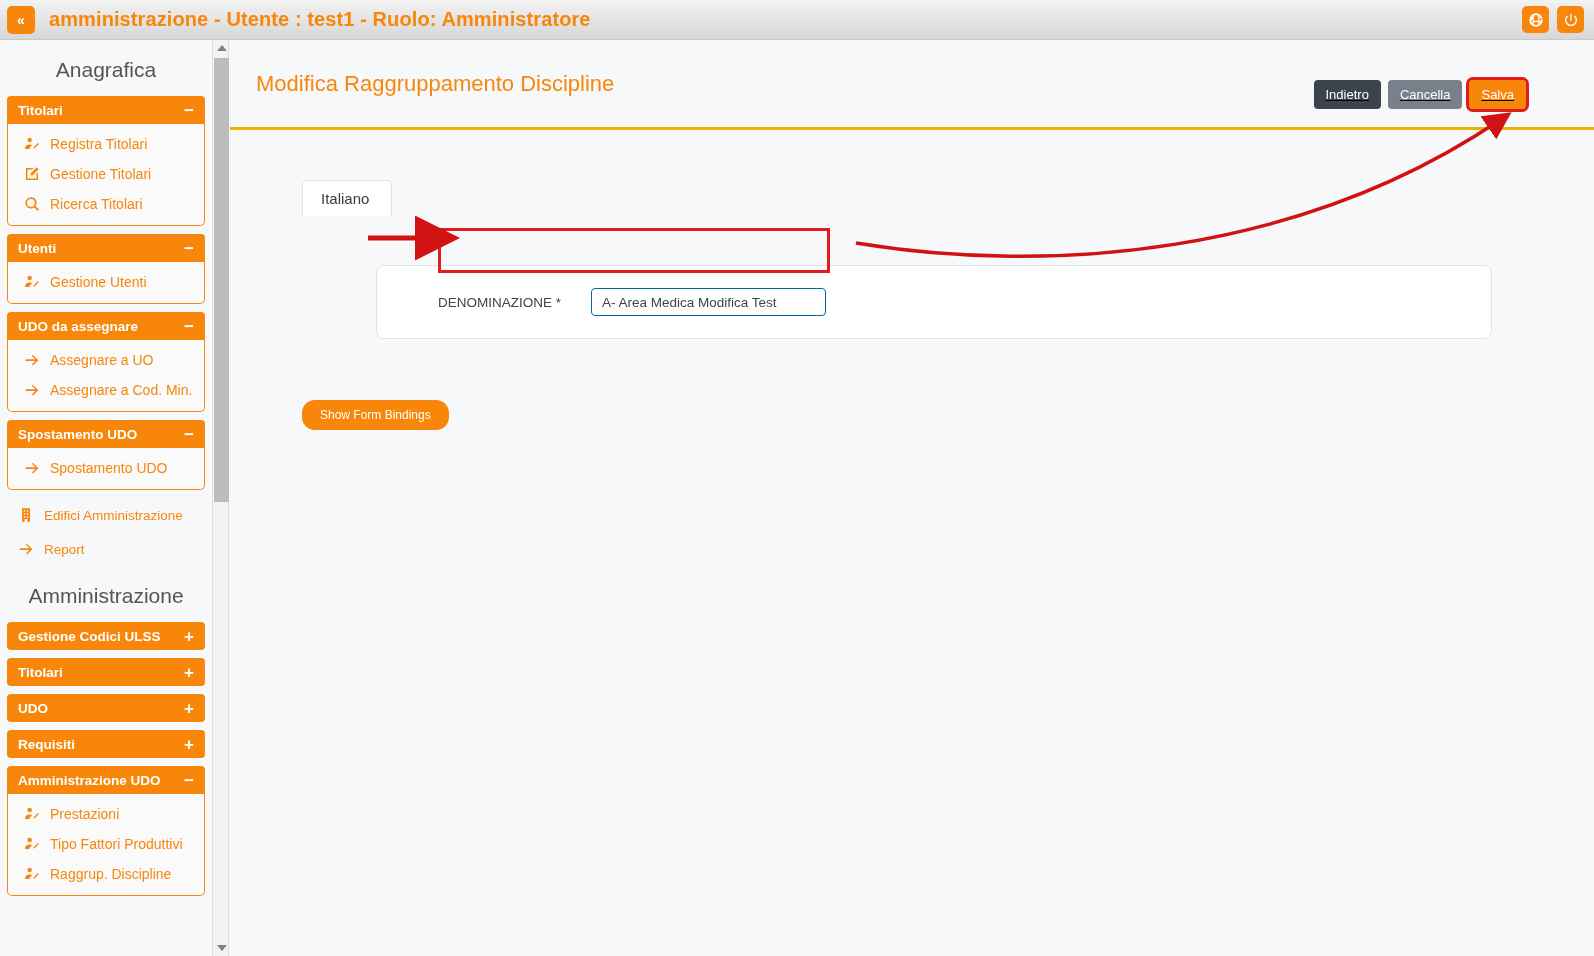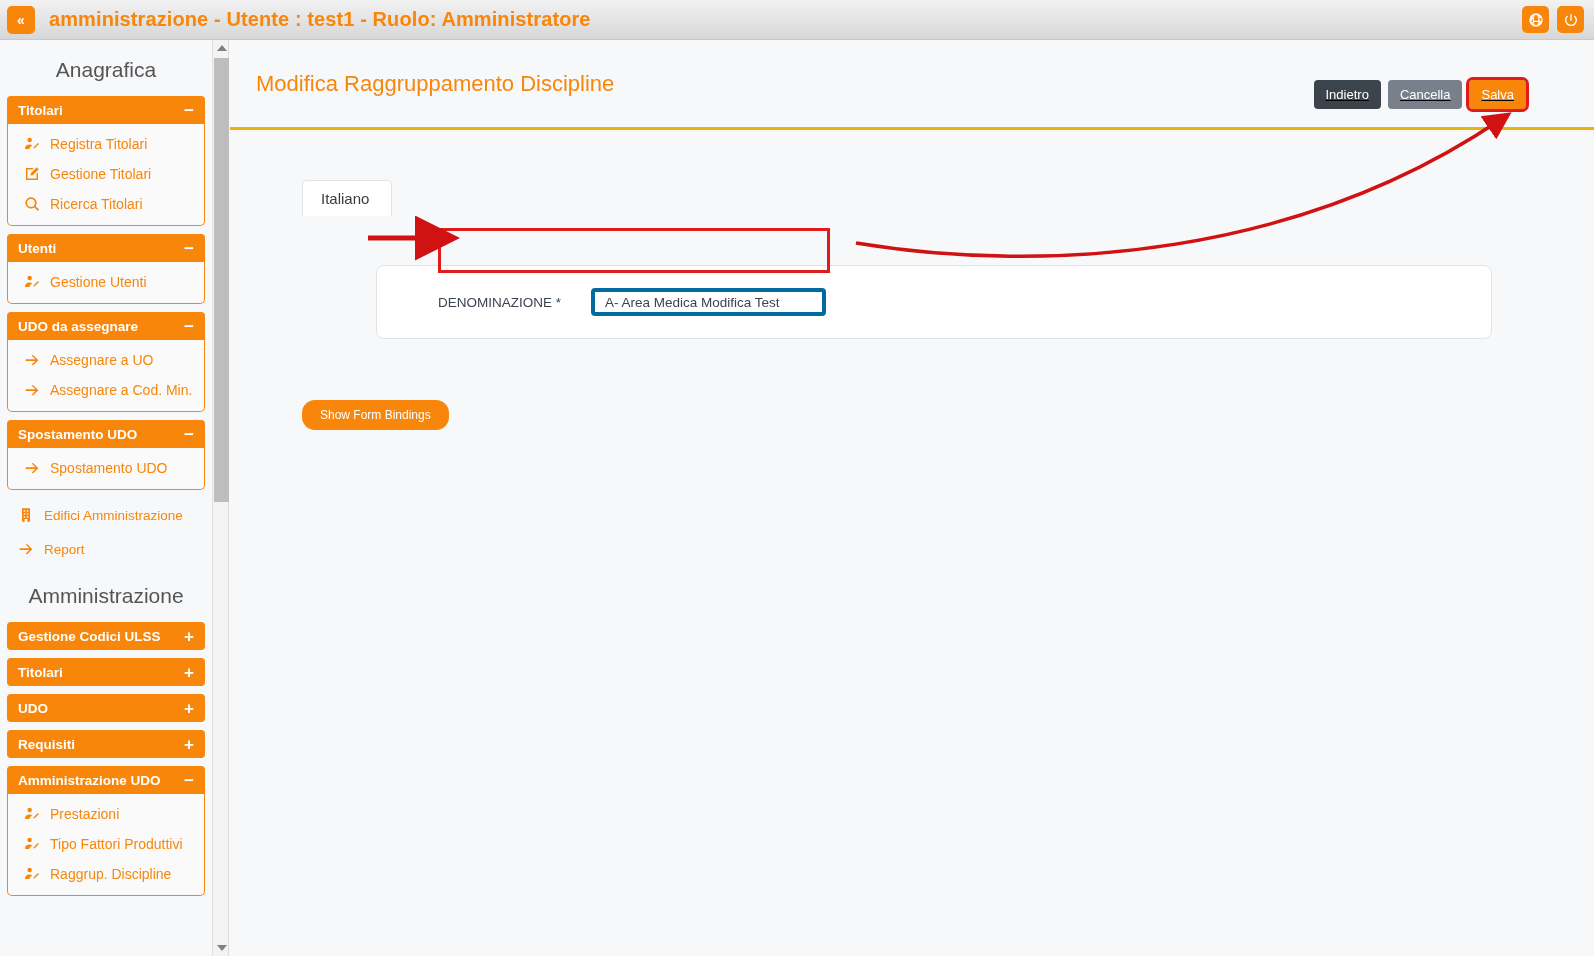--- a/index.html
+++ b/index.html
@@ -127,21 +127,21 @@
     position: absolute; top: 37px; left: 74px; width: 1116px; height: 74px;
     background: #fff; border: 1px solid #e1e3e6; border-radius: 8px; margin-top: 48px;
   }
   .formrow {
     display: flex; align-items: center; height: 100%;
     padding-left: 61px;
   }
   .form-label { font-size: 13.5px; color: #3c4450; margin-right: 30px; white-space: nowrap; }
   .form-input {
     width: 235px; height: 28px; padding: 4px 10px;
-    border: 4px solid #0369a1; border-radius: 4px;
+    border: 1px solid #0369a1; border-radius: 4px;
     font-size: 13.5px; color: #3c4450; background: #fff;
     font-family: "Liberation Sans", sans-serif;
   }
 
   .field-highlight {
     position: absolute; left: 136px; top: 48px; width: 392px; height: 45px;
     border: 3px solid #e01b1b; pointer-events: none; z-index: 5;
   }
 
   .show-bindings {

